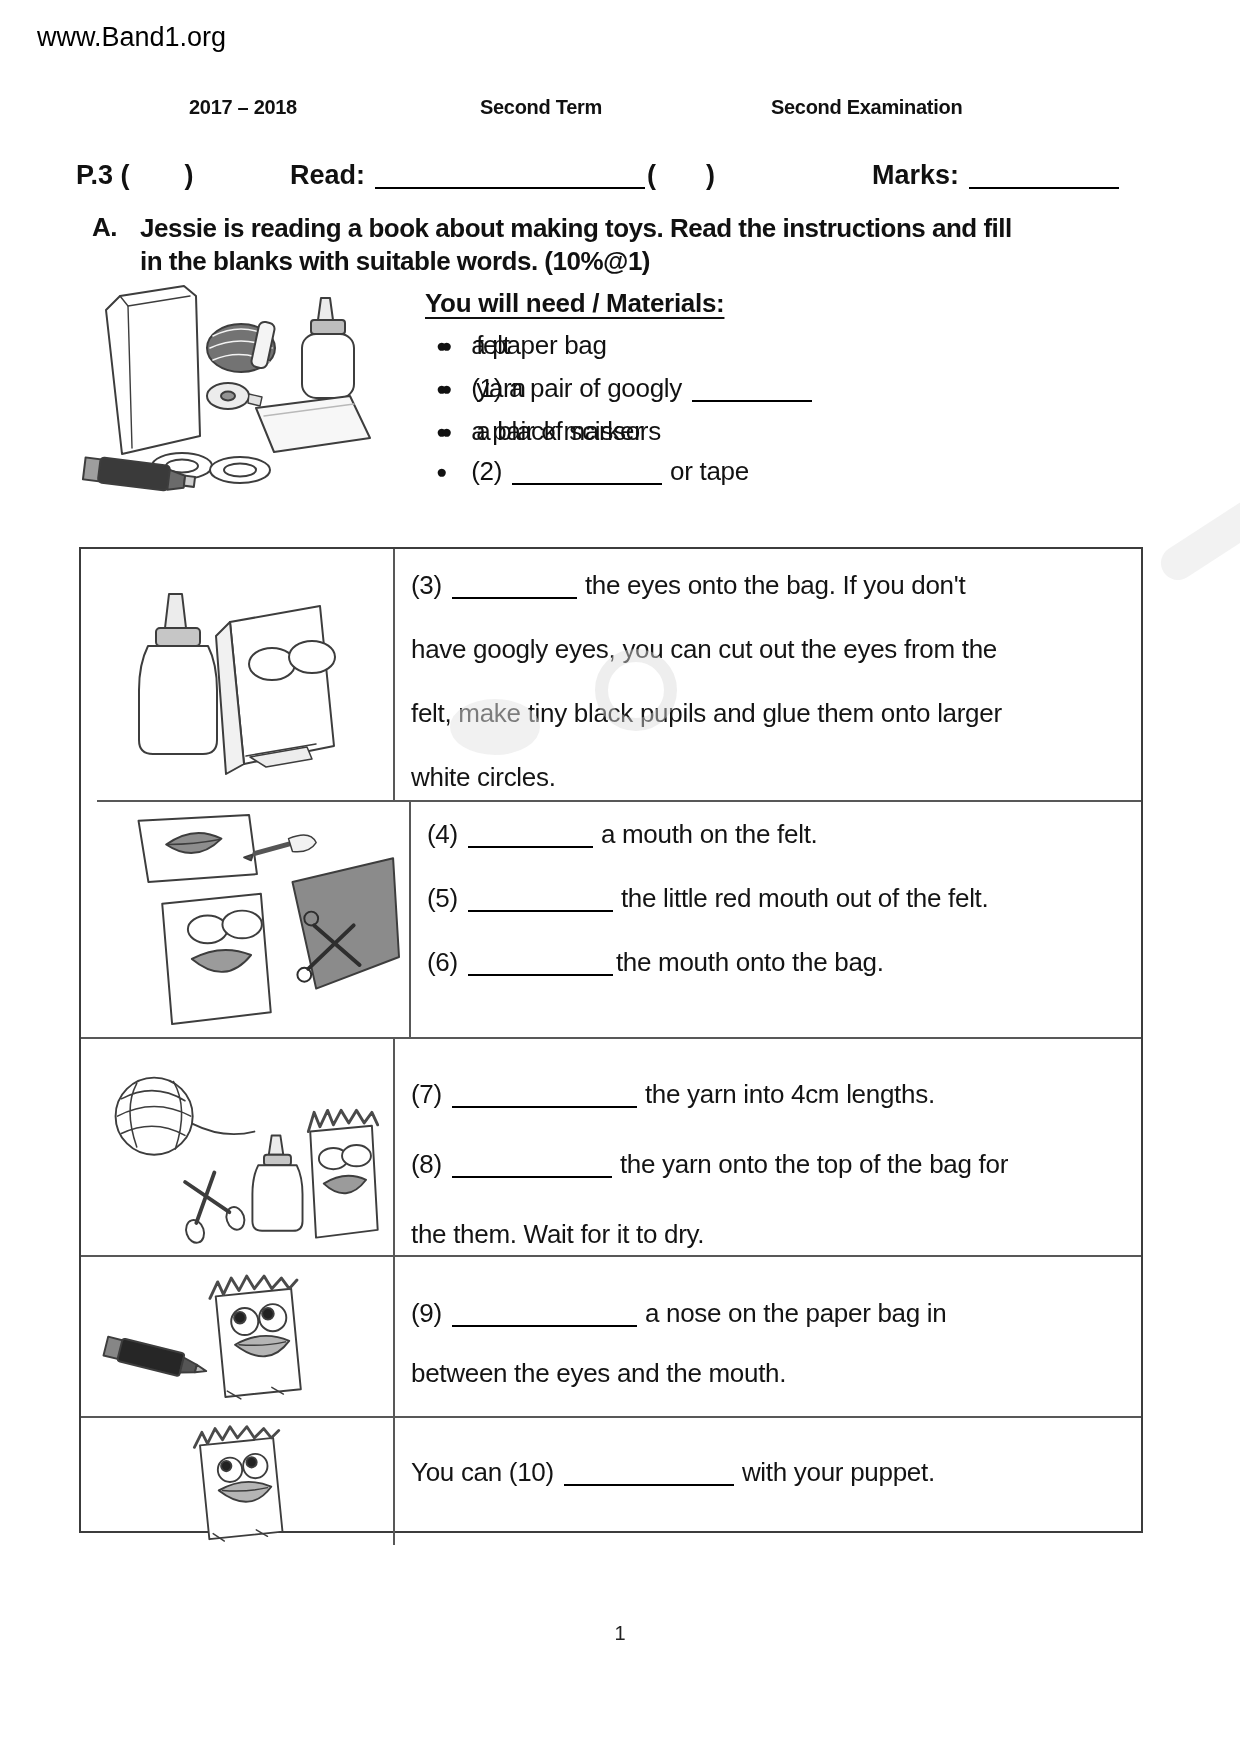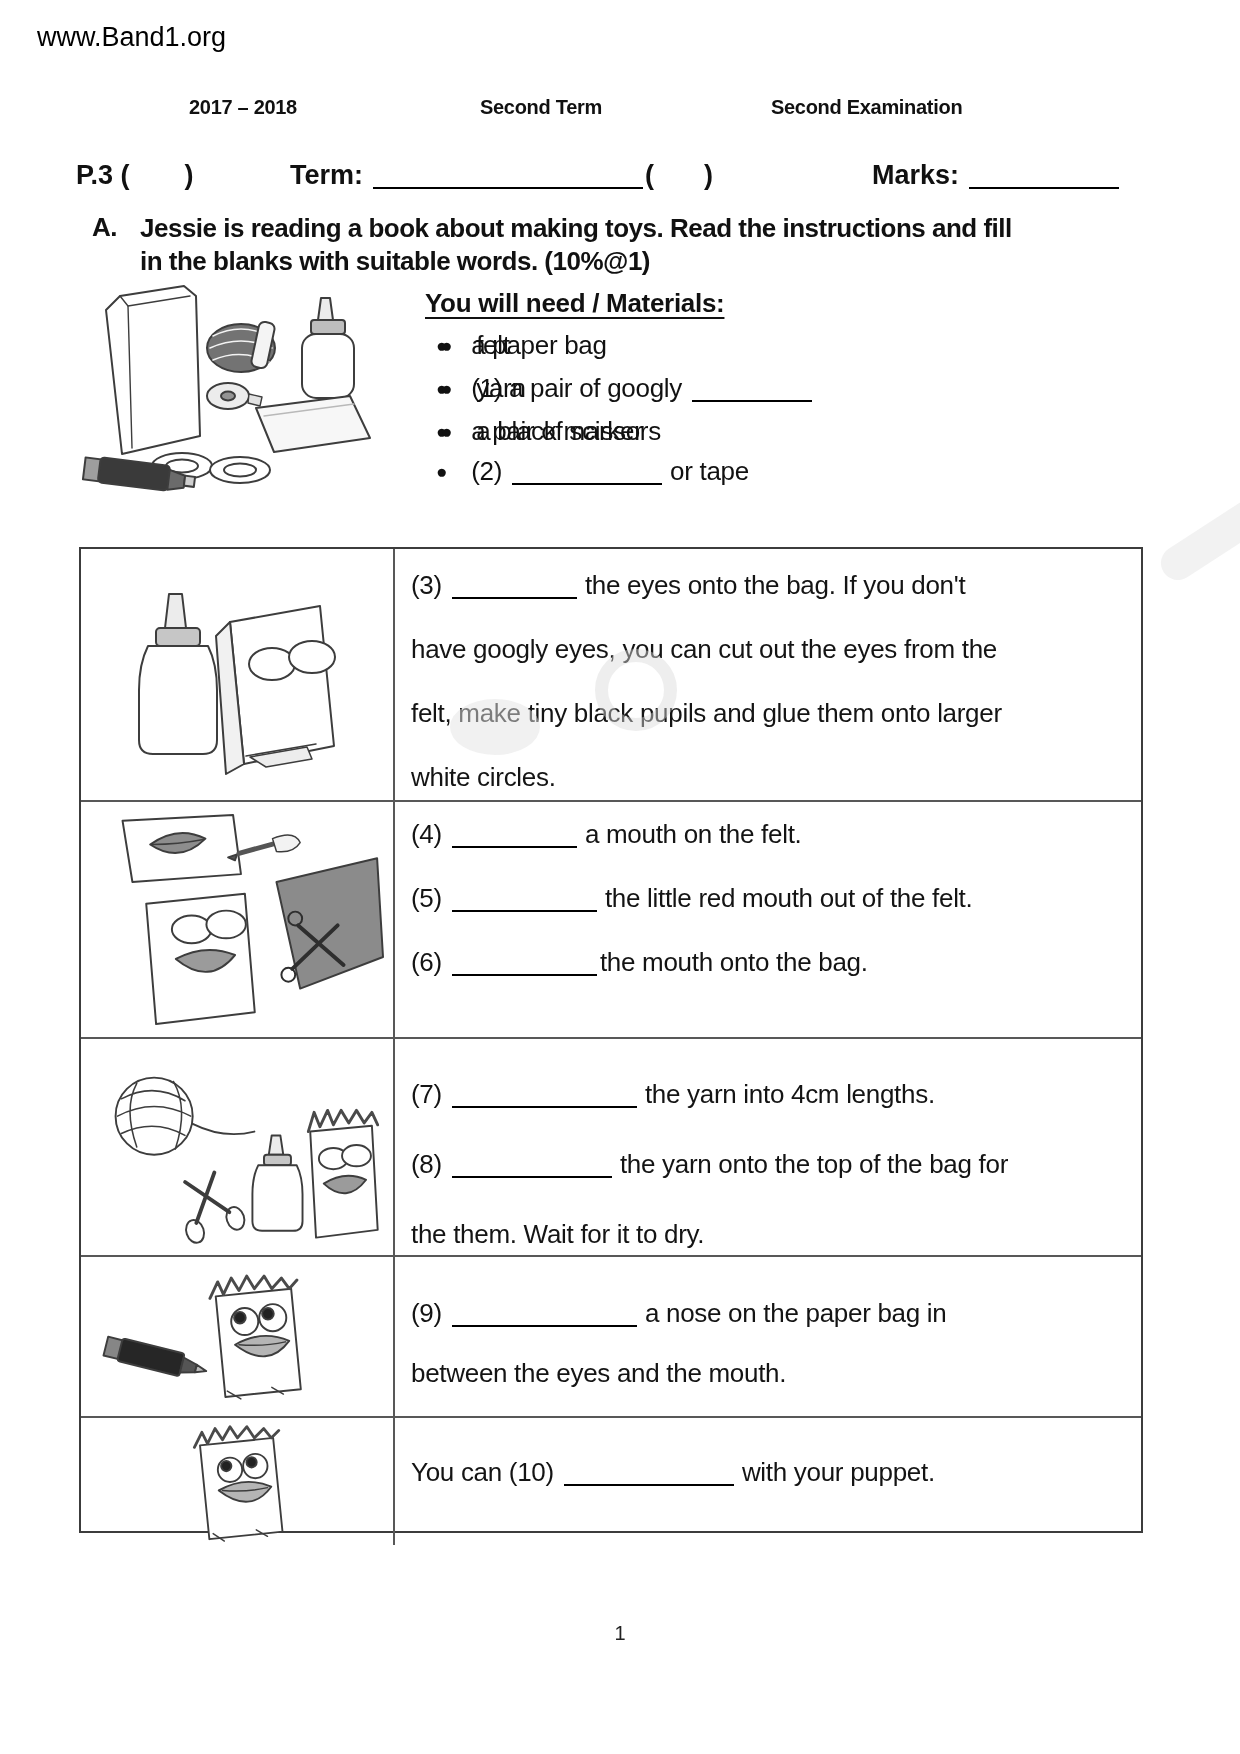--- a/index.html
+++ b/index.html
@@ -49,21 +49,21 @@
   .mr-y0{top:0;} .mr-y1{top:43px;} .mr-y2{top:86px;} .mr-y3{top:126px;}
 
   .illus{position:absolute;left:78px;top:268px;}
 
   
   .steps{position:absolute;left:79px;top:547px;width:1064px;height:986px;border:2px solid #3c3c3c;box-sizing:border-box;}
   .trow{display:flex;box-sizing:border-box;border-top:2px solid #585858;}
   .trow:first-child{border-top:none;}
   .tcell-img{width:314px;flex:0 0 314px;border-right:2px solid #585858;display:flex;align-items:center;justify-content:center;box-sizing:border-box;position:relative;}
   .tcell-txt{flex:1;padding-left:16px;position:relative;z-index:1;}
-  .r1{height:251px;} .r2{height:237px;} .r3{height:218px;} .r4{height:161px;} .r5{height:129px;}
+  .r1{height:251px;} .r2{height:237px;margin-left:16px;} .r3{height:218px;} .r4{height:161px;} .r5{height:129px;}
   .tline{white-space:nowrap;font-size:26px;letter-spacing:-0.3px;color:#141414;}
   .r1 .tcell-txt{padding-top:4px;} .r1 .tline{height:64px;line-height:64px;}
   .r2 .tcell-txt{padding-top:0;}   .r2 .tline{height:64px;line-height:64px;}
   .r3 .tcell-txt{padding-top:20px;}.r3 .tline{height:70px;line-height:70px;}
   .r4 .tcell-txt{padding-top:26px;}.r4 .tline{height:60px;line-height:60px;}
   .r5 .tcell-txt{padding-top:24px;}.r5 .tline{height:60px;line-height:60px;}
 
   
   .wm{position:absolute;pointer-events:none;z-index:0;}
   .wm-ring{left:200px;top:100px;width:56px;height:56px;border:13px solid #d9d9d9;border-radius:50%;opacity:.45;}
@@ -87,21 +87,21 @@
     <span class="term">Second Term</span>
     <span class="exam">Second Examination</span>
   </div>
 
   <div class="info">
     <span class="grp cls">
       <span>P.3</span>
       <span>(</span><span class="sp55"></span><span>)</span>
     </span>
     <span class="grp name">
-      <span>Term:</span><span class="blank bw270"></span><span>(</span><span class="sp50"></span><span>)</span>
+      <span>Read:</span><span class="blank bw270"></span><span>(</span><span class="sp50"></span><span>)</span>
     </span>
     <span class="grp marks">
       <span>Marks:</span><span class="blank bw150"></span>
     </span>
   </div>
 
   <div class="secA">
     <div class="lbl">A.</div>
     <div>
       <div class="ln">Jessie is reading a book about making toys. Read the instructions and fill</div>

